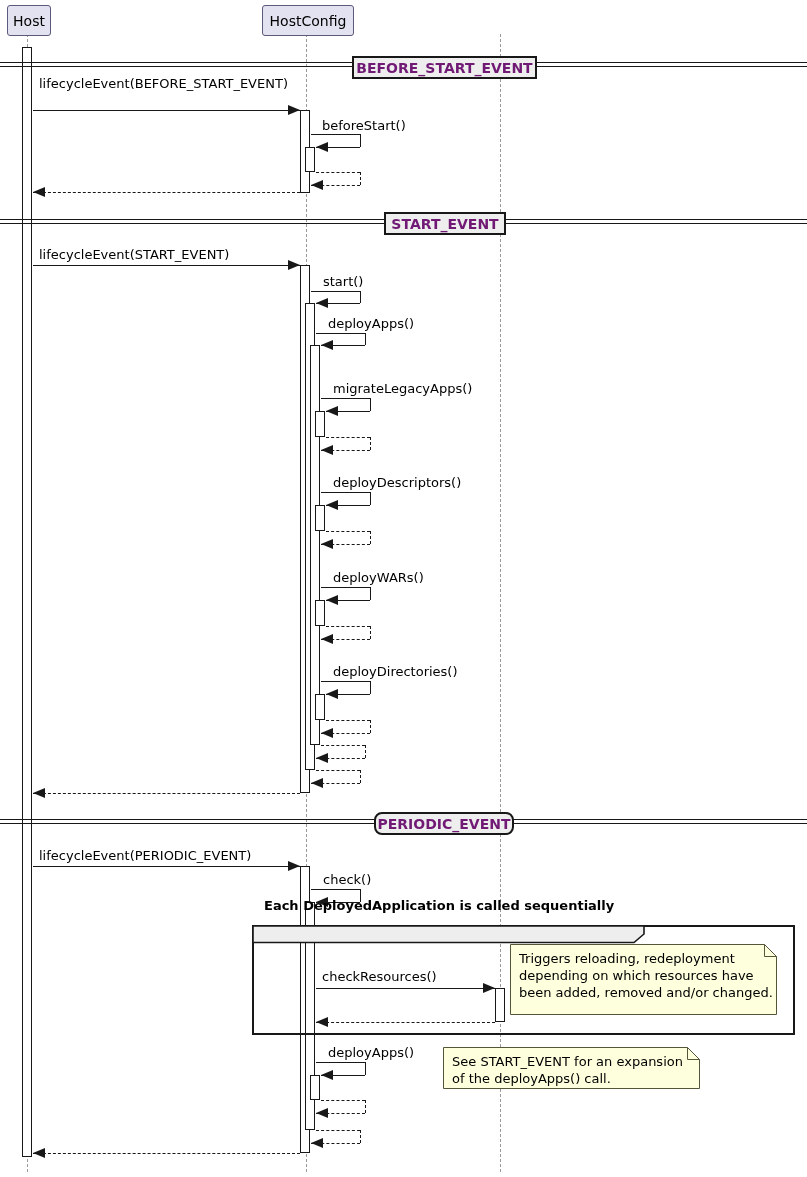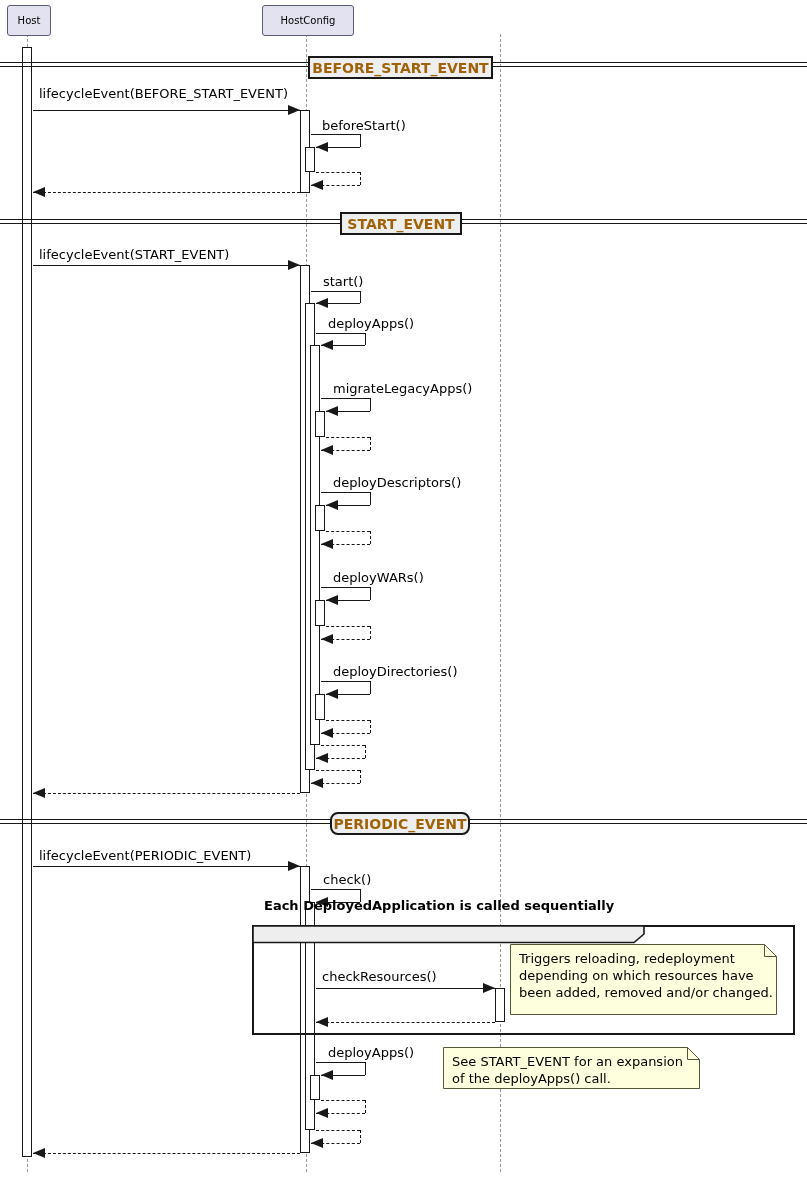--- a/index.html
+++ b/index.html
@@ -1,21 +1,21 @@
 <!DOCTYPE html>
 <html><head>
 <meta charset="utf-8">
 <style>
   html,body{margin:0;padding:0;background:#ffffff;}
   #canvas{position:relative;width:807px;height:1177px;background:#ffffff;
           font-family:"DejaVu Sans",sans-serif;color:#181818;overflow:hidden;}
 
   
   .pbox{position:absolute;background:#E2E2F0;border:1px solid #5a5a7a;border-radius:3px;
-        display:flex;align-items:center;justify-content:center;font-size:10px;color:#000;}
+        display:flex;align-items:center;justify-content:center;font-size:14px;color:#000;}
 
   
   .lifeline{position:absolute;width:0;border-left:1px dashed #9a9a9a;}
 
   
   .bar{position:absolute;width:10px;background:#ffffff;border:1px solid #181818;box-sizing:border-box;}
 
   
   .hl{position:absolute;height:0;border-top:1px solid #181818;}
   .hld{position:absolute;height:0;border-top:1px dashed #181818;}
@@ -29,21 +29,21 @@
       border-bottom:5px solid transparent;border-right:12px solid #181818;}
 
   
   .mlabel{position:absolute;font-size:13px;white-space:nowrap;color:#000;}
 
   
   .divline{position:absolute;left:0;width:807px;height:3px;border-top:1px solid #181818;
            border-bottom:1px solid #181818;}
   .divbox{position:absolute;background:#EEEEEE;border:2px solid #181818;box-sizing:border-box;
           display:flex;align-items:center;justify-content:center;
-          font-size:14px;font-weight:bold;white-space:nowrap;color:#a16207;}
+          font-size:14px;font-weight:bold;white-space:nowrap;color:#701a75;margin-left:44px;}
 
   
   .group{position:absolute;border:2px solid #181818;box-sizing:border-box;}
   .group-header{position:absolute;left:0;top:0;}
   .group-title{position:absolute;font-size:13px;font-weight:bold;white-space:nowrap;color:#000;}
 
   
   .note{position:absolute;}
   .note svg{position:absolute;left:0;top:0;}
   .note-text{position:absolute;left:9px;top:6px;font-size:13px;line-height:17px;color:#000;}
@@ -64,21 +64,21 @@
     <span>HostConfig</span>
   </div>
 
   <div class="bar" style="left:22px;top:47px;height:1110px;"></div>
 
   <div class="divline" style="top:62px;"></div>
   <div class="divbox" style="left:308px;top:56px;width:185px;height:23px;">
     <span>BEFORE_START_EVENT</span>
   </div>
 
-  <div class="mlabel" style="left:39px;top:86px;">lifecycleEvent(BEFORE_START_EVENT)</div>
+  <div class="mlabel" style="left:39px;top:76px;">lifecycleEvent(BEFORE_START_EVENT)</div>
   <div class="hl" style="left:33px;top:110px;width:267px;"></div>
   <div class="ar" style="left:288px;top:105px;"></div>
 
   <div class="bar" style="left:300px;top:110px;height:83px;"></div>
   <div class="bar" style="left:305px;top:147px;height:25px;"></div>
 
   <div class="mlabel" style="left:322px;top:118px;">beforeStart()</div>
   <div class="hl" style="left:311px;top:134px;width:49px;"></div>
   <div class="vl" style="left:360px;top:134px;height:13px;"></div>
   <div class="hl" style="left:316px;top:147px;width:44px;"></div>

